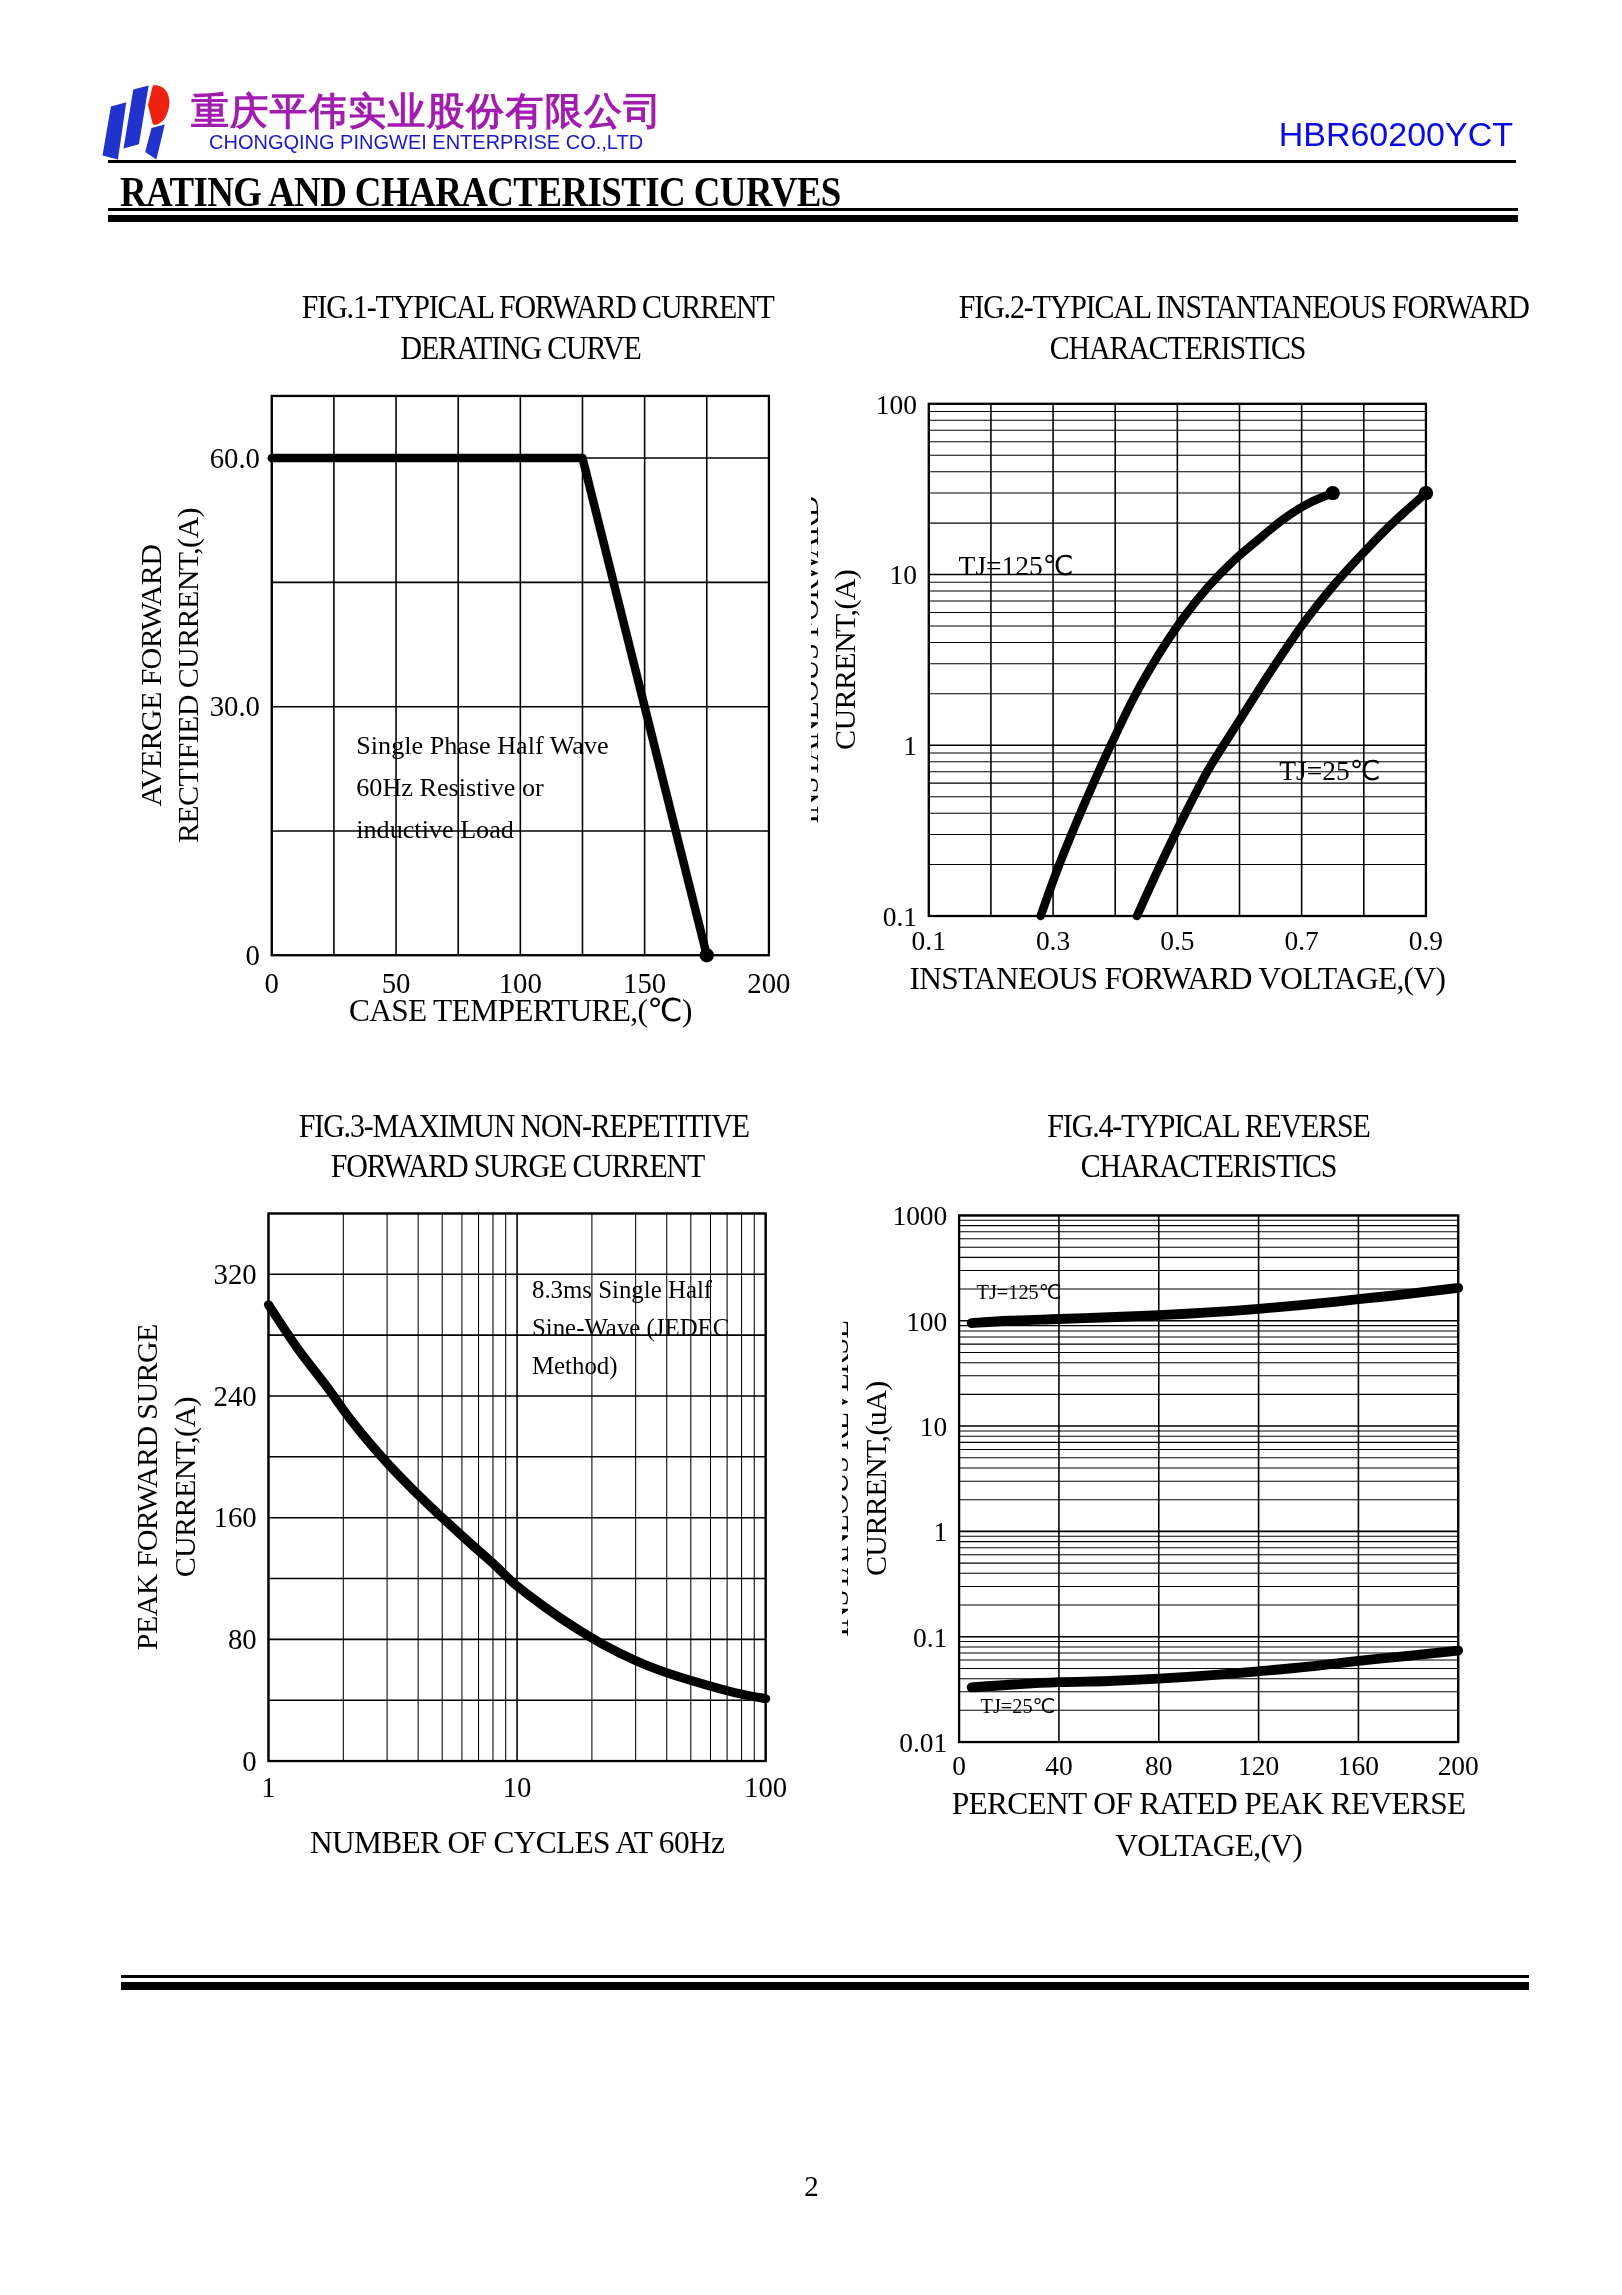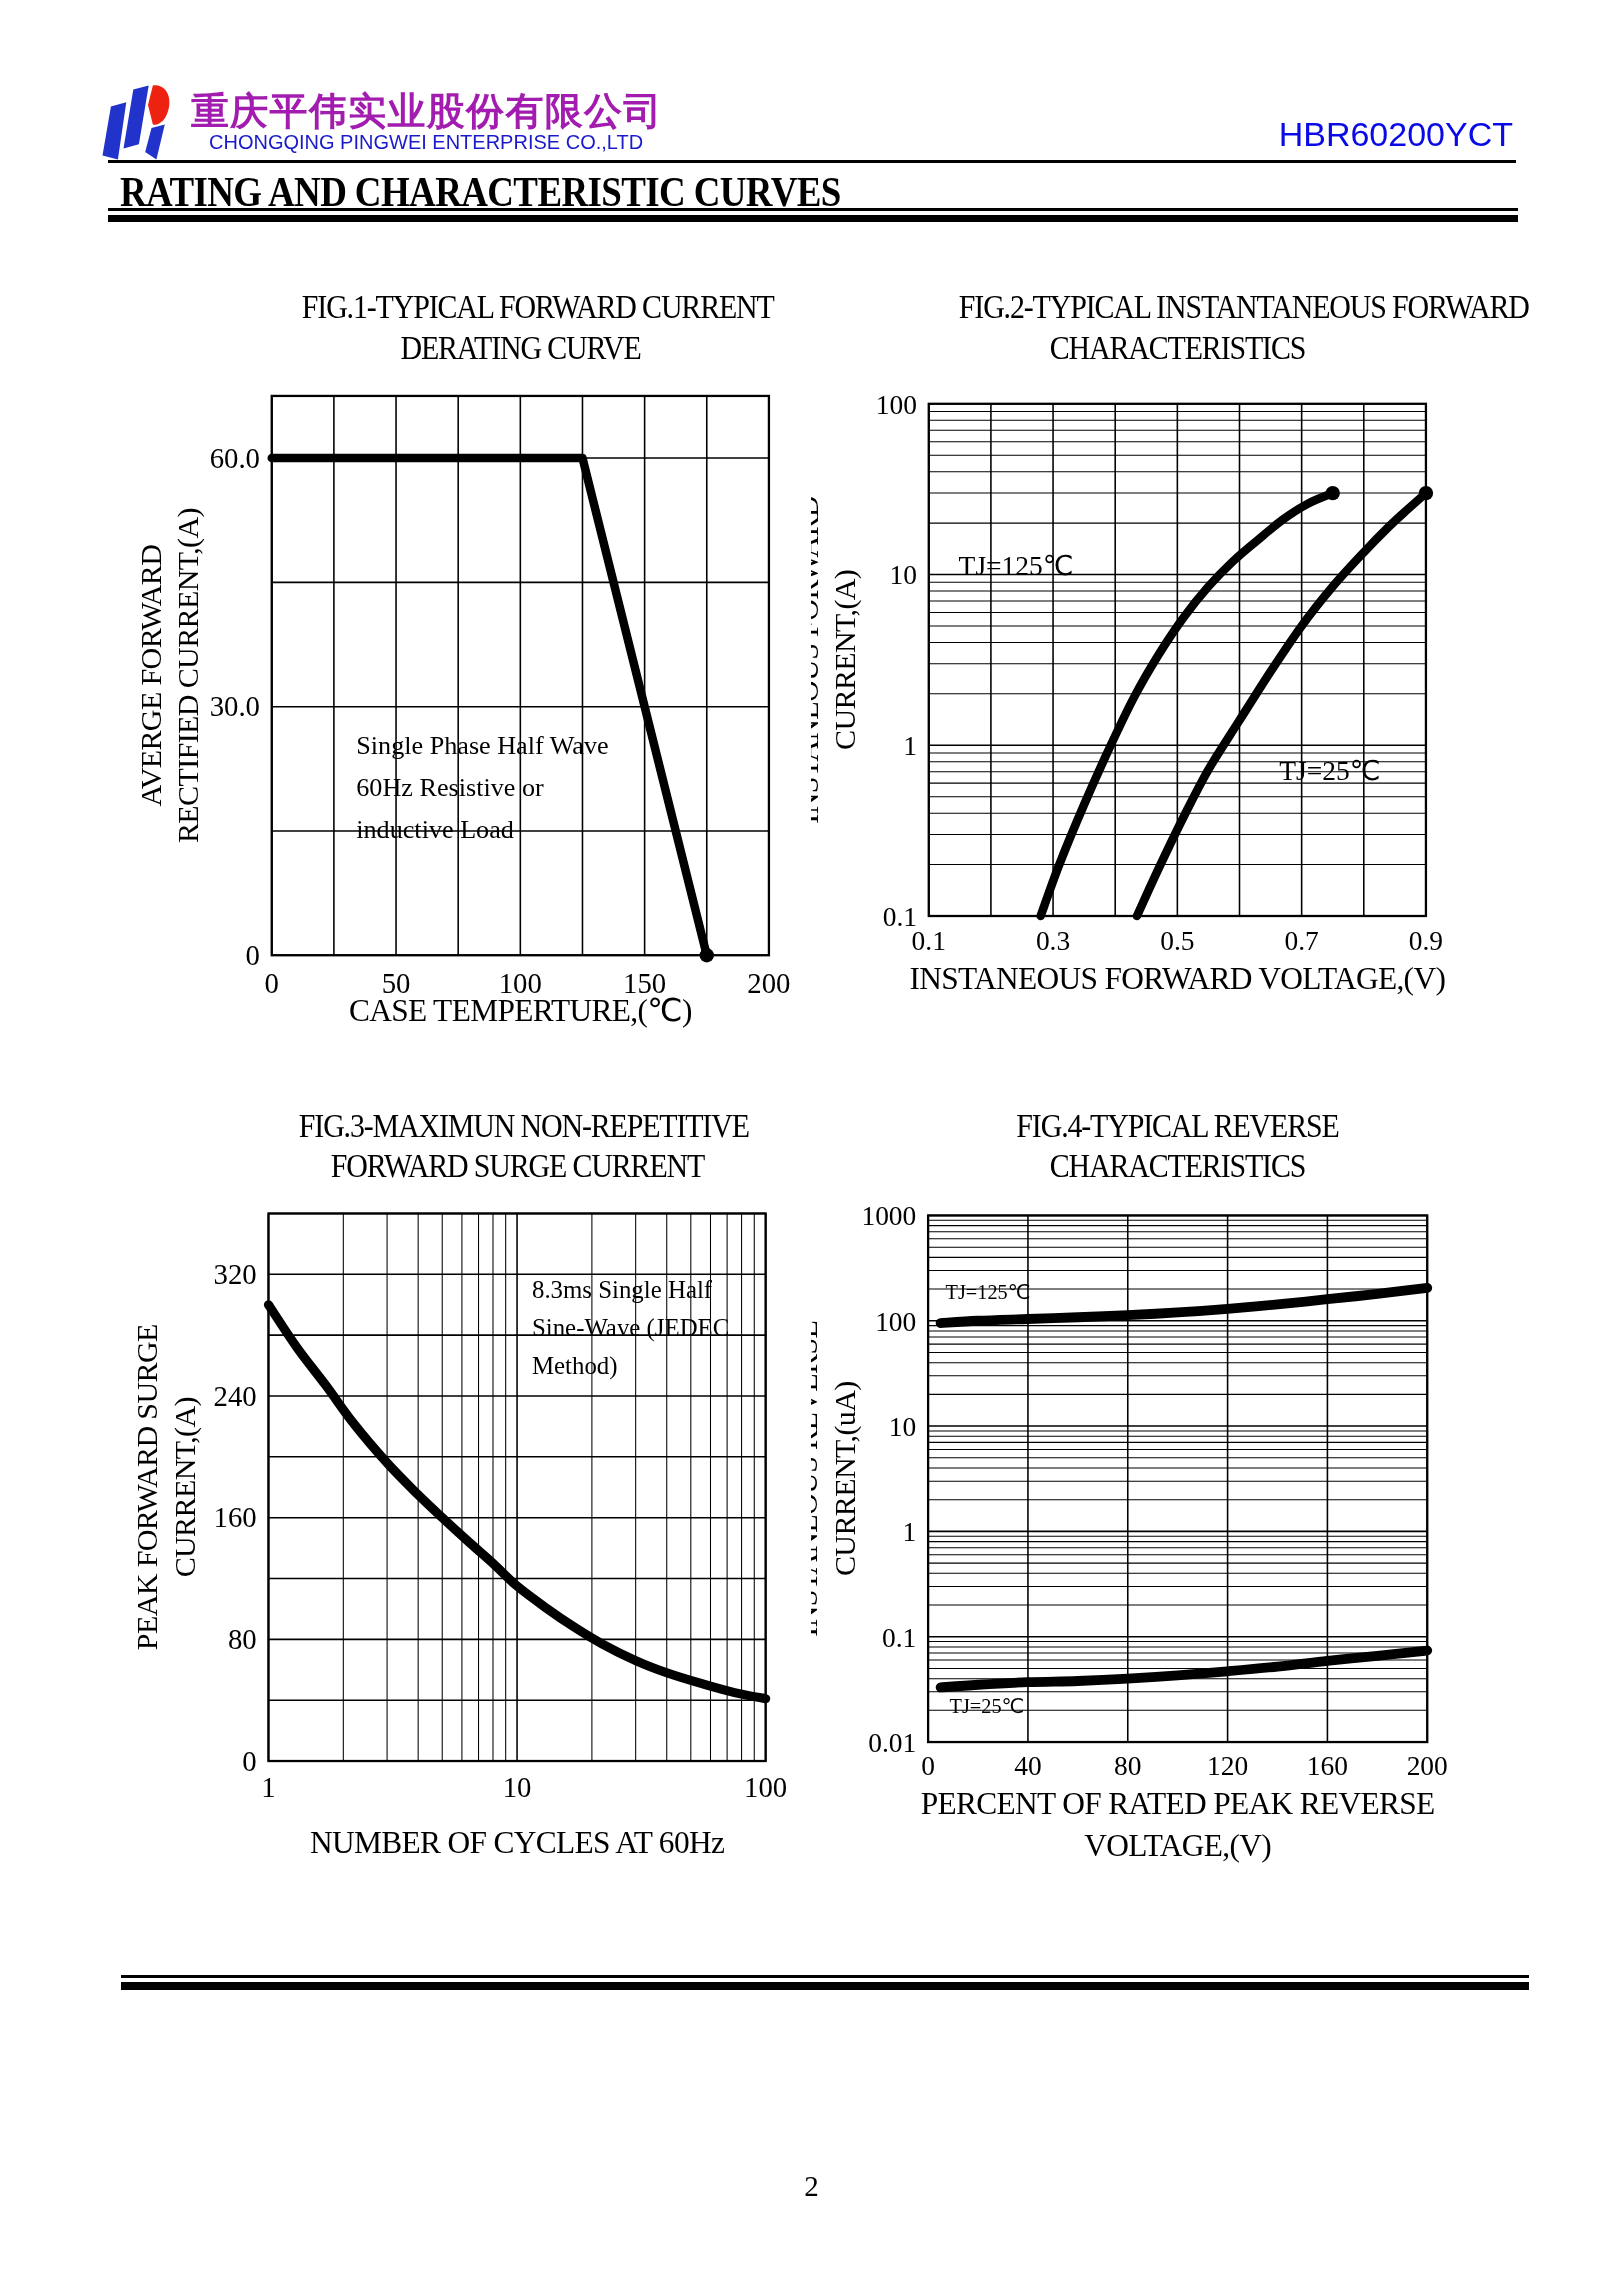--- a/index.html
+++ b/index.html
@@ -19,21 +19,21 @@
   .rule-thick-top{left:108px;top:215px;width:1410px;height:7.2px;background:#000;}
   
   .rule-thin-bot{left:121px;top:1975px;width:1408px;height:3.3px;background:#000;}
   .rule-thick-bot{left:121px;top:1982px;width:1408px;height:7.9px;background:#000;}
   .page-num{left:0;top:2170px;width:1623px;text-align:center;font-size:29px;}
   
   .figure{position:absolute;}
   #fig1{left:118px;top:288px;width:700px;height:785px;}
   #fig2{left:811px;top:288px;width:700px;height:785px;}
   #fig3{left:118px;top:1099px;width:700px;height:785px;}
-  #fig4{left:811px;top:1099px;width:700px;height:785px;}
+  #fig4{left:842px;top:1099px;width:700px;height:785px;}
   .figure svg{position:absolute;left:0;top:0;}
   .ftitle{position:absolute;text-align:center;font-size:34px;letter-spacing:-1.3px;
           transform:scaleX(0.88);transform-origin:50% 0;white-space:nowrap;}
   #fig1 .ft{left:154px;width:497px;} #fig2 .ft{left:118px;width:497px;}
   #fig3 .ft{left:151px;width:497px;} #fig4 .ft{left:117px;width:499px;}
   .l1{top:0px;} .l2{top:41px;}
   #fig3 .l1,#fig4 .l1{top:7.9px;} #fig3 .l2,#fig4 .l2{top:48px;}
   svg text{font-family:"Liberation Serif","DejaVu Sans",serif;fill:#000;}
 </style>
 </head>

